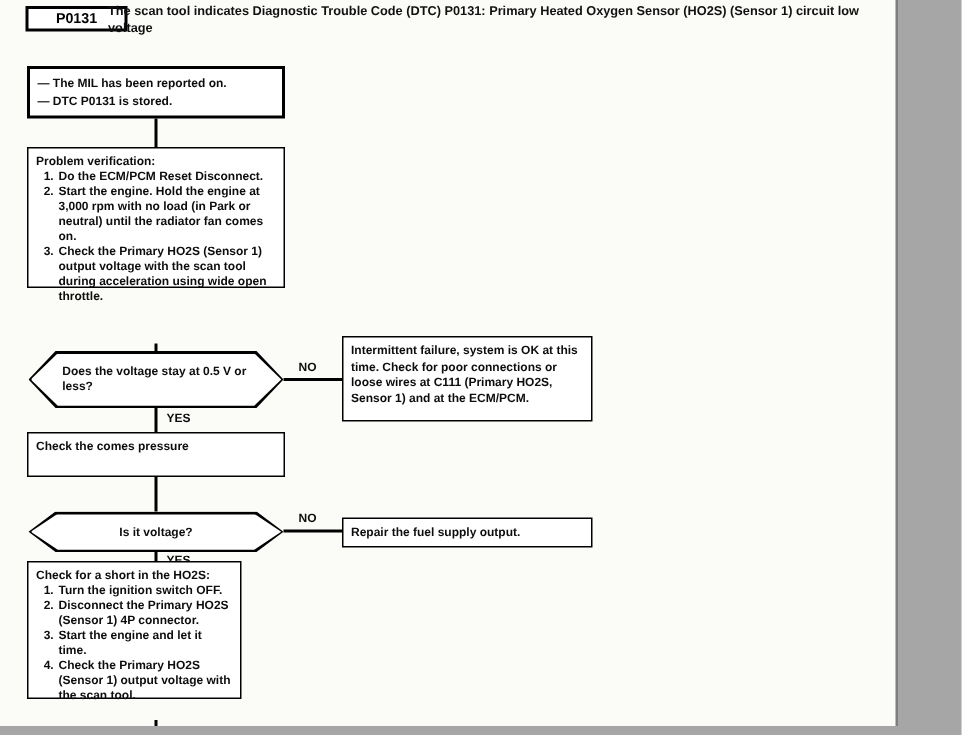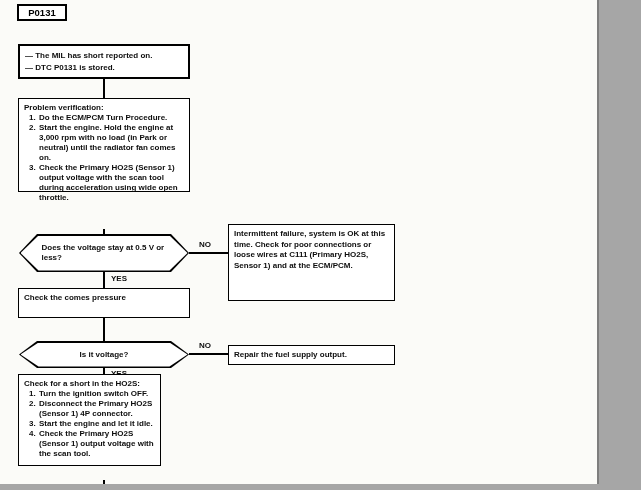--- a/index.html
+++ b/index.html
@@ -7,21 +7,21 @@
   body { font-family:"Liberation Sans", sans-serif; background:#a6a6a6; overflow:hidden; }
   .stage { position:relative; width:641px; height:490px; }
   .paper {
     position:absolute; left:0; top:0; width:599px; height:484px;
     background:#fbfbf8; border-right:2px solid #7e7e7e;
   }
   .abs { position:absolute; }
 
   
   .code-box {
-    left:17px; top:4px; width:50px; height:17px;
+    left:17px; top:4px; width:68px; height:17px;
     border:2px solid #000; background:#fff;
     display:flex; align-items:center; justify-content:center;
     font-size:9.5px; font-weight:bold; color:#000;
   }
   .header-text {
     left:72px; top:2px; width:526px;
     font-size:8.5px; line-height:10.5px; font-weight:bold; color:#111;
   }
 
   
@@ -54,48 +54,49 @@
 </style>
 </head>
 <body>
 
 <div class="stage">
   <div class="paper">
 
     <div class="abs code-box">
       <span>P0131</span>
     </div>
+    <div class="abs header-text">The scan tool indicates Diagnostic Trouble Code (DTC) P0131: Primary Heated Oxygen Sensor (HO2S) (Sensor 1) circuit low voltage</div>
 
     <div class="abs fbox" style="left:18px; top:44px; width:172px; height:35px; border-width:2px; line-height:12px;">
-      <div>— The MIL has short reported on.</div>
+      <div>— The MIL has been reported on.</div>
       <div>— DTC P0131 is stored.</div>
     </div>
 
     <div class="abs vline" style="left:103px; top:79px; height:19px;"></div>
 
     <div class="abs fbox" style="left:18px; top:98px; width:172px; height:94px;">
       <div>Problem verification:</div>
       <ol class="steps">
-        <li>Do the ECM/PCM Turn Procedure.</li>
+        <li>Do the ECM/PCM Reset Disconnect.</li>
         <li>Start the engine. Hold the engine at 3,000 rpm with no load (in Park or neutral) until the radiator fan comes on.</li>
         <li>Check the Primary HO2S (Sensor 1) output voltage with the scan tool during acceleration using wide open throttle.</li>
       </ol>
     </div>
 
     <div class="abs vline" style="left:103px; top:229px; height:6px;"></div>
 
     <div class="abs decision" style="left:19px; top:234px; width:170px; height:38px;">
       <div class="decision-inner">
         <span>Does the voltage stay at 0.5 V or less?</span>
       </div>
     </div>
 
     <div class="abs hline" style="left:189px; top:252px; width:39px;"></div>
     <div class="abs branch-label" style="left:199px; top:240px;">NO</div>
-    <div class="abs fbox" style="left:228px; top:224px; width:167px; height:77px; line-height:10.5px;">Intermittent failure, system is OK at this time. Check for poor connections or loose wires at C111 (Primary HO2S, Sensor 1) and at the ECM/PCM.</div>
+    <div class="abs fbox" style="left:228px; top:224px; width:167px; height:57px; line-height:10.5px;">Intermittent failure, system is OK at this time. Check for poor connections or loose wires at C111 (Primary HO2S, Sensor 1) and at the ECM/PCM.</div>
 
     <div class="abs branch-label" style="left:111px; top:274px;">YES</div>
     <div class="abs vline" style="left:103px; top:272px; height:16px;"></div>
 
     <div class="abs fbox" style="left:18px; top:288px; width:172px; height:30px;">Check the comes pressure</div>
 
     <div class="abs vline" style="left:103px; top:318px; height:23px;"></div>
 
     <div class="abs decision d-center" style="left:19px; top:341px; width:170px; height:27px;">
       <div class="decision-inner">
@@ -108,21 +109,21 @@
     <div class="abs fbox" style="left:228px; top:345px; width:167px; height:20px;">Repair the fuel supply output.</div>
 
     <div class="abs branch-label" style="left:111px; top:369px;">YES</div>
     <div class="abs vline" style="left:103px; top:368px; height:20px;"></div>
 
     <div class="abs fbox" style="left:18px; top:374px; width:143px; height:92px;">
       <div>Check for a short in the HO2S:</div>
       <ol class="steps">
         <li>Turn the ignition switch OFF.</li>
         <li>Disconnect the Primary HO2S (Sensor 1) 4P connector.</li>
-        <li>Start the engine and let it idle.</li>
+        <li>Start the engine and let it time.</li>
         <li>Check the Primary HO2S (Sensor 1) output voltage with the scan tool.</li>
       </ol>
     </div>
 
     <div class="abs vline" style="left:103px; top:480px; height:4px;"></div>
 
   </div>
 </div>
 
 </body></html>

